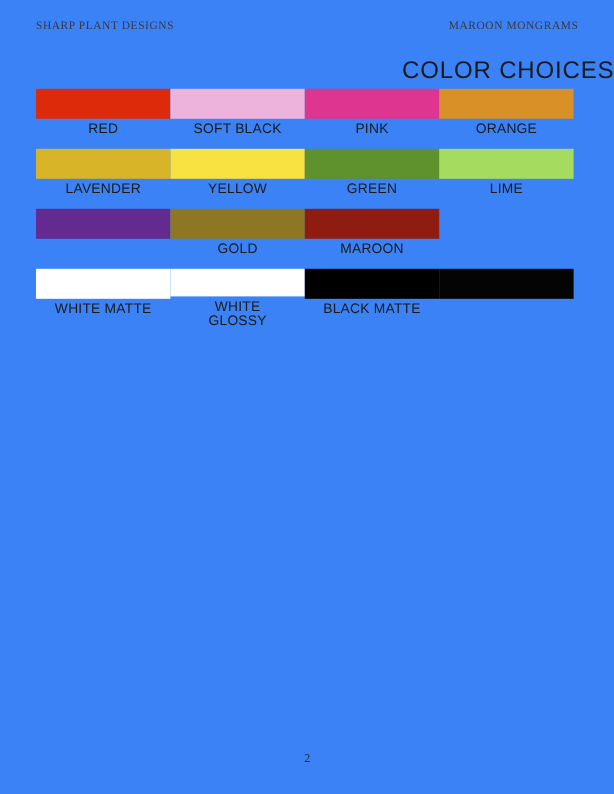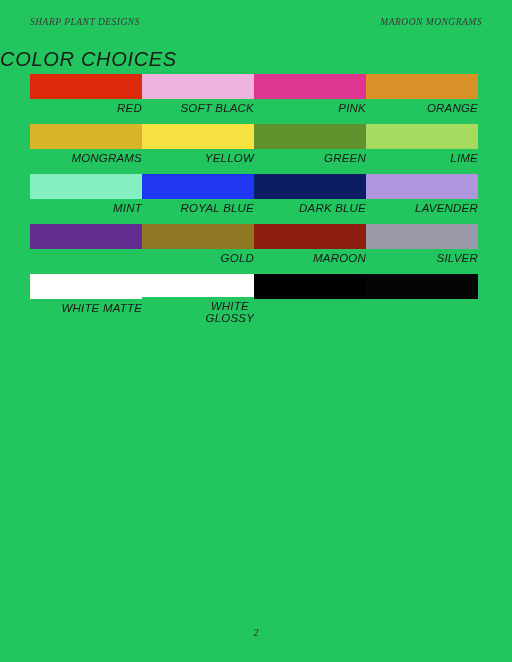--- a/index.html
+++ b/index.html
@@ -11,22 +11,21 @@
     width: 512px;
     height: 662px;
     position: relative;
     font-family: "Liberation Sans", sans-serif;
     overflow: hidden;
   }
 
   .page {
     position: absolute;
     inset: 0;
-    background: #22c55e;
-    font-style: italic;
+    background: #3b82f6;
   }
 
   
   .page-header {
     position: absolute;
     top: 15px;
     left: 30px;
     right: 30px;
     height: 14px;
     display: flex;
@@ -40,21 +39,21 @@
     color: #3a3a3a;
     white-space: nowrap;
   }
 
   
   .doc-title {
     position: absolute;
     top: 48px;
     left: 0;
     width: 100%;
-    text-align: left;
+    text-align: right;
     font-family: "Liberation Sans", sans-serif;
     font-weight: 300;
     font-size: 20px;
     letter-spacing: 0.7px;
     color: #1a1a1a;
   }
 
   
   .swatch-grid {
     position: absolute;
@@ -64,21 +63,21 @@
   }
   .swatch-row {
     display: flex;
     width: 448px;
     height: 50px;
   }
   .swatch-cell {
     width: 112px;
     display: flex;
     flex-direction: column;
-    align-items: flex-end;
+    align-items: center;
   }
   .swatch-chip {
     height: 25px;
     width: 112px;
     background: #ffffff;
   }
   .swatch-label {
     flex: 1;
     display: flex;
     align-items: flex-start;
@@ -133,82 +132,61 @@
           <div class="swatch-label">PINK</div>
         </div>
         <div class="swatch-cell">
           <div class="swatch-chip" style="background: rgb(217, 145, 39);"></div>
           <div class="swatch-label">ORANGE</div>
         </div>
       </div>
       <div class="swatch-row">
         <div class="swatch-cell">
           <div class="swatch-chip" style="background: rgb(216, 180, 41);"></div>
-          <div class="swatch-label">MONGRAMS</div>
+          <div class="swatch-label">LAVENDER</div>
         </div>
         <div class="swatch-cell">
           <div class="swatch-chip" style="background: rgb(248, 226, 65);"></div>
           <div class="swatch-label">YELLOW</div>
         </div>
         <div class="swatch-cell">
           <div class="swatch-chip" style="background: rgb(95, 145, 44);"></div>
           <div class="swatch-label">GREEN</div>
         </div>
         <div class="swatch-cell">
           <div class="swatch-chip" style="background: rgb(165, 220, 95);"></div>
           <div class="swatch-label">LIME</div>
         </div>
       </div>
       <div class="swatch-row">
         <div class="swatch-cell">
-          <div class="swatch-chip" style="background: rgb(133, 239, 196);"></div>
-          <div class="swatch-label">MINT</div>
-        </div>
-        <div class="swatch-cell">
-          <div class="swatch-chip" style="background: rgb(32, 54, 240);"></div>
-          <div class="swatch-label">ROYAL BLUE</div>
-        </div>
-        <div class="swatch-cell">
-          <div class="swatch-chip" style="background: rgb(13, 29, 99);"></div>
-          <div class="swatch-label">DARK BLUE</div>
-        </div>
-        <div class="swatch-cell">
-          <div class="swatch-chip" style="background: rgb(177, 149, 222);"></div>
-          <div class="swatch-label">LAVENDER</div>
-        </div>
-      </div>
-      <div class="swatch-row">
-        <div class="swatch-cell">
           <div class="swatch-chip" style="background: rgb(99, 42, 143);"></div>
         </div>
         <div class="swatch-cell">
           <div class="swatch-chip" style="background: rgb(142, 119, 35);"></div>
           <div class="swatch-label">GOLD</div>
         </div>
         <div class="swatch-cell">
           <div class="swatch-chip" style="background: rgb(142, 28, 17);"></div>
           <div class="swatch-label">MAROON</div>
-        </div>
-        <div class="swatch-cell">
-          <div class="swatch-chip" style="background: rgb(152, 152, 166);"></div>
-          <div class="swatch-label">SILVER</div>
         </div>
       </div>
       <div class="swatch-row">
         <div class="swatch-cell">
           <div class="swatch-chip" style="background: rgb(255, 255, 255);"></div>
           <div class="swatch-label">WHITE MATTE</div>
         </div>
         <div class="swatch-cell">
           <div class="swatch-chip" style="background: rgb(255, 255, 255);"></div>
           <div class="swatch-label">WHITE
 GLOSSY</div>
         </div>
         <div class="swatch-cell">
           <div class="swatch-chip" style="background: rgb(0, 0, 0);"></div>
+          <div class="swatch-label">BLACK MATTE</div>
         </div>
         <div class="swatch-cell">
           <div class="swatch-chip" style="background: rgb(4, 4, 4);"></div>
         </div>
       </div>
     </div>
 
   <div class="page-number">2</div>
 
 </div>

